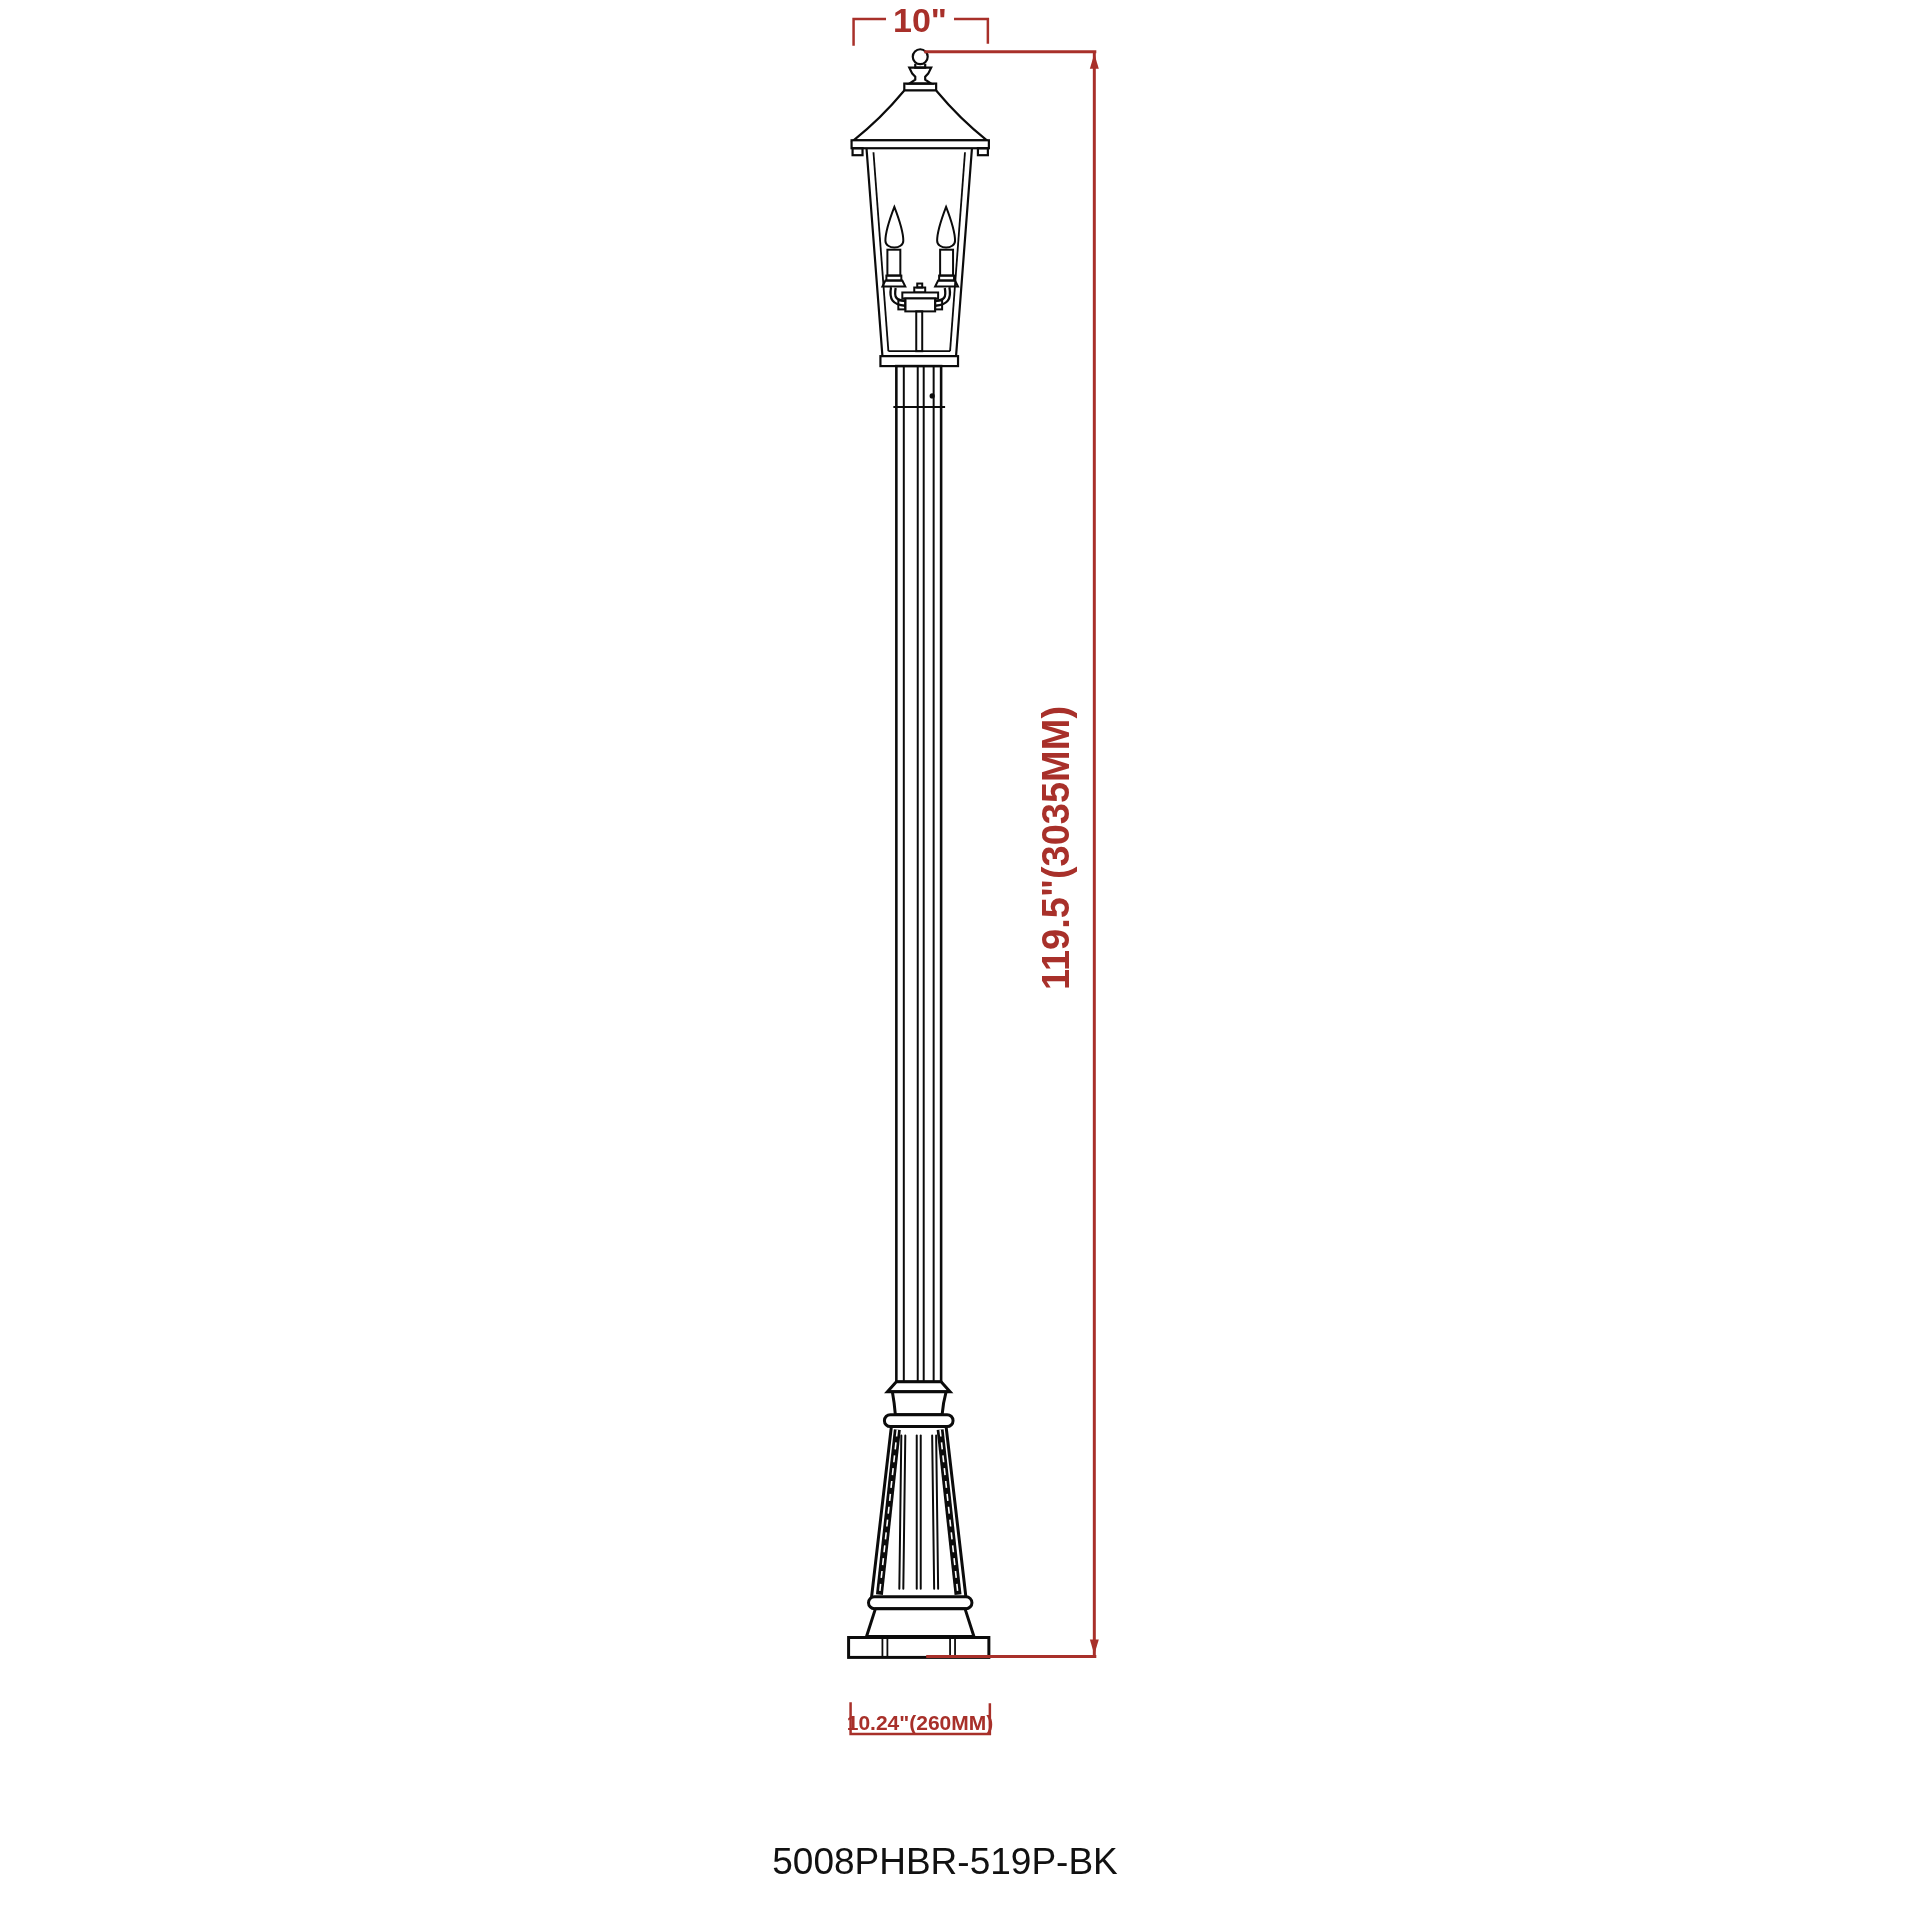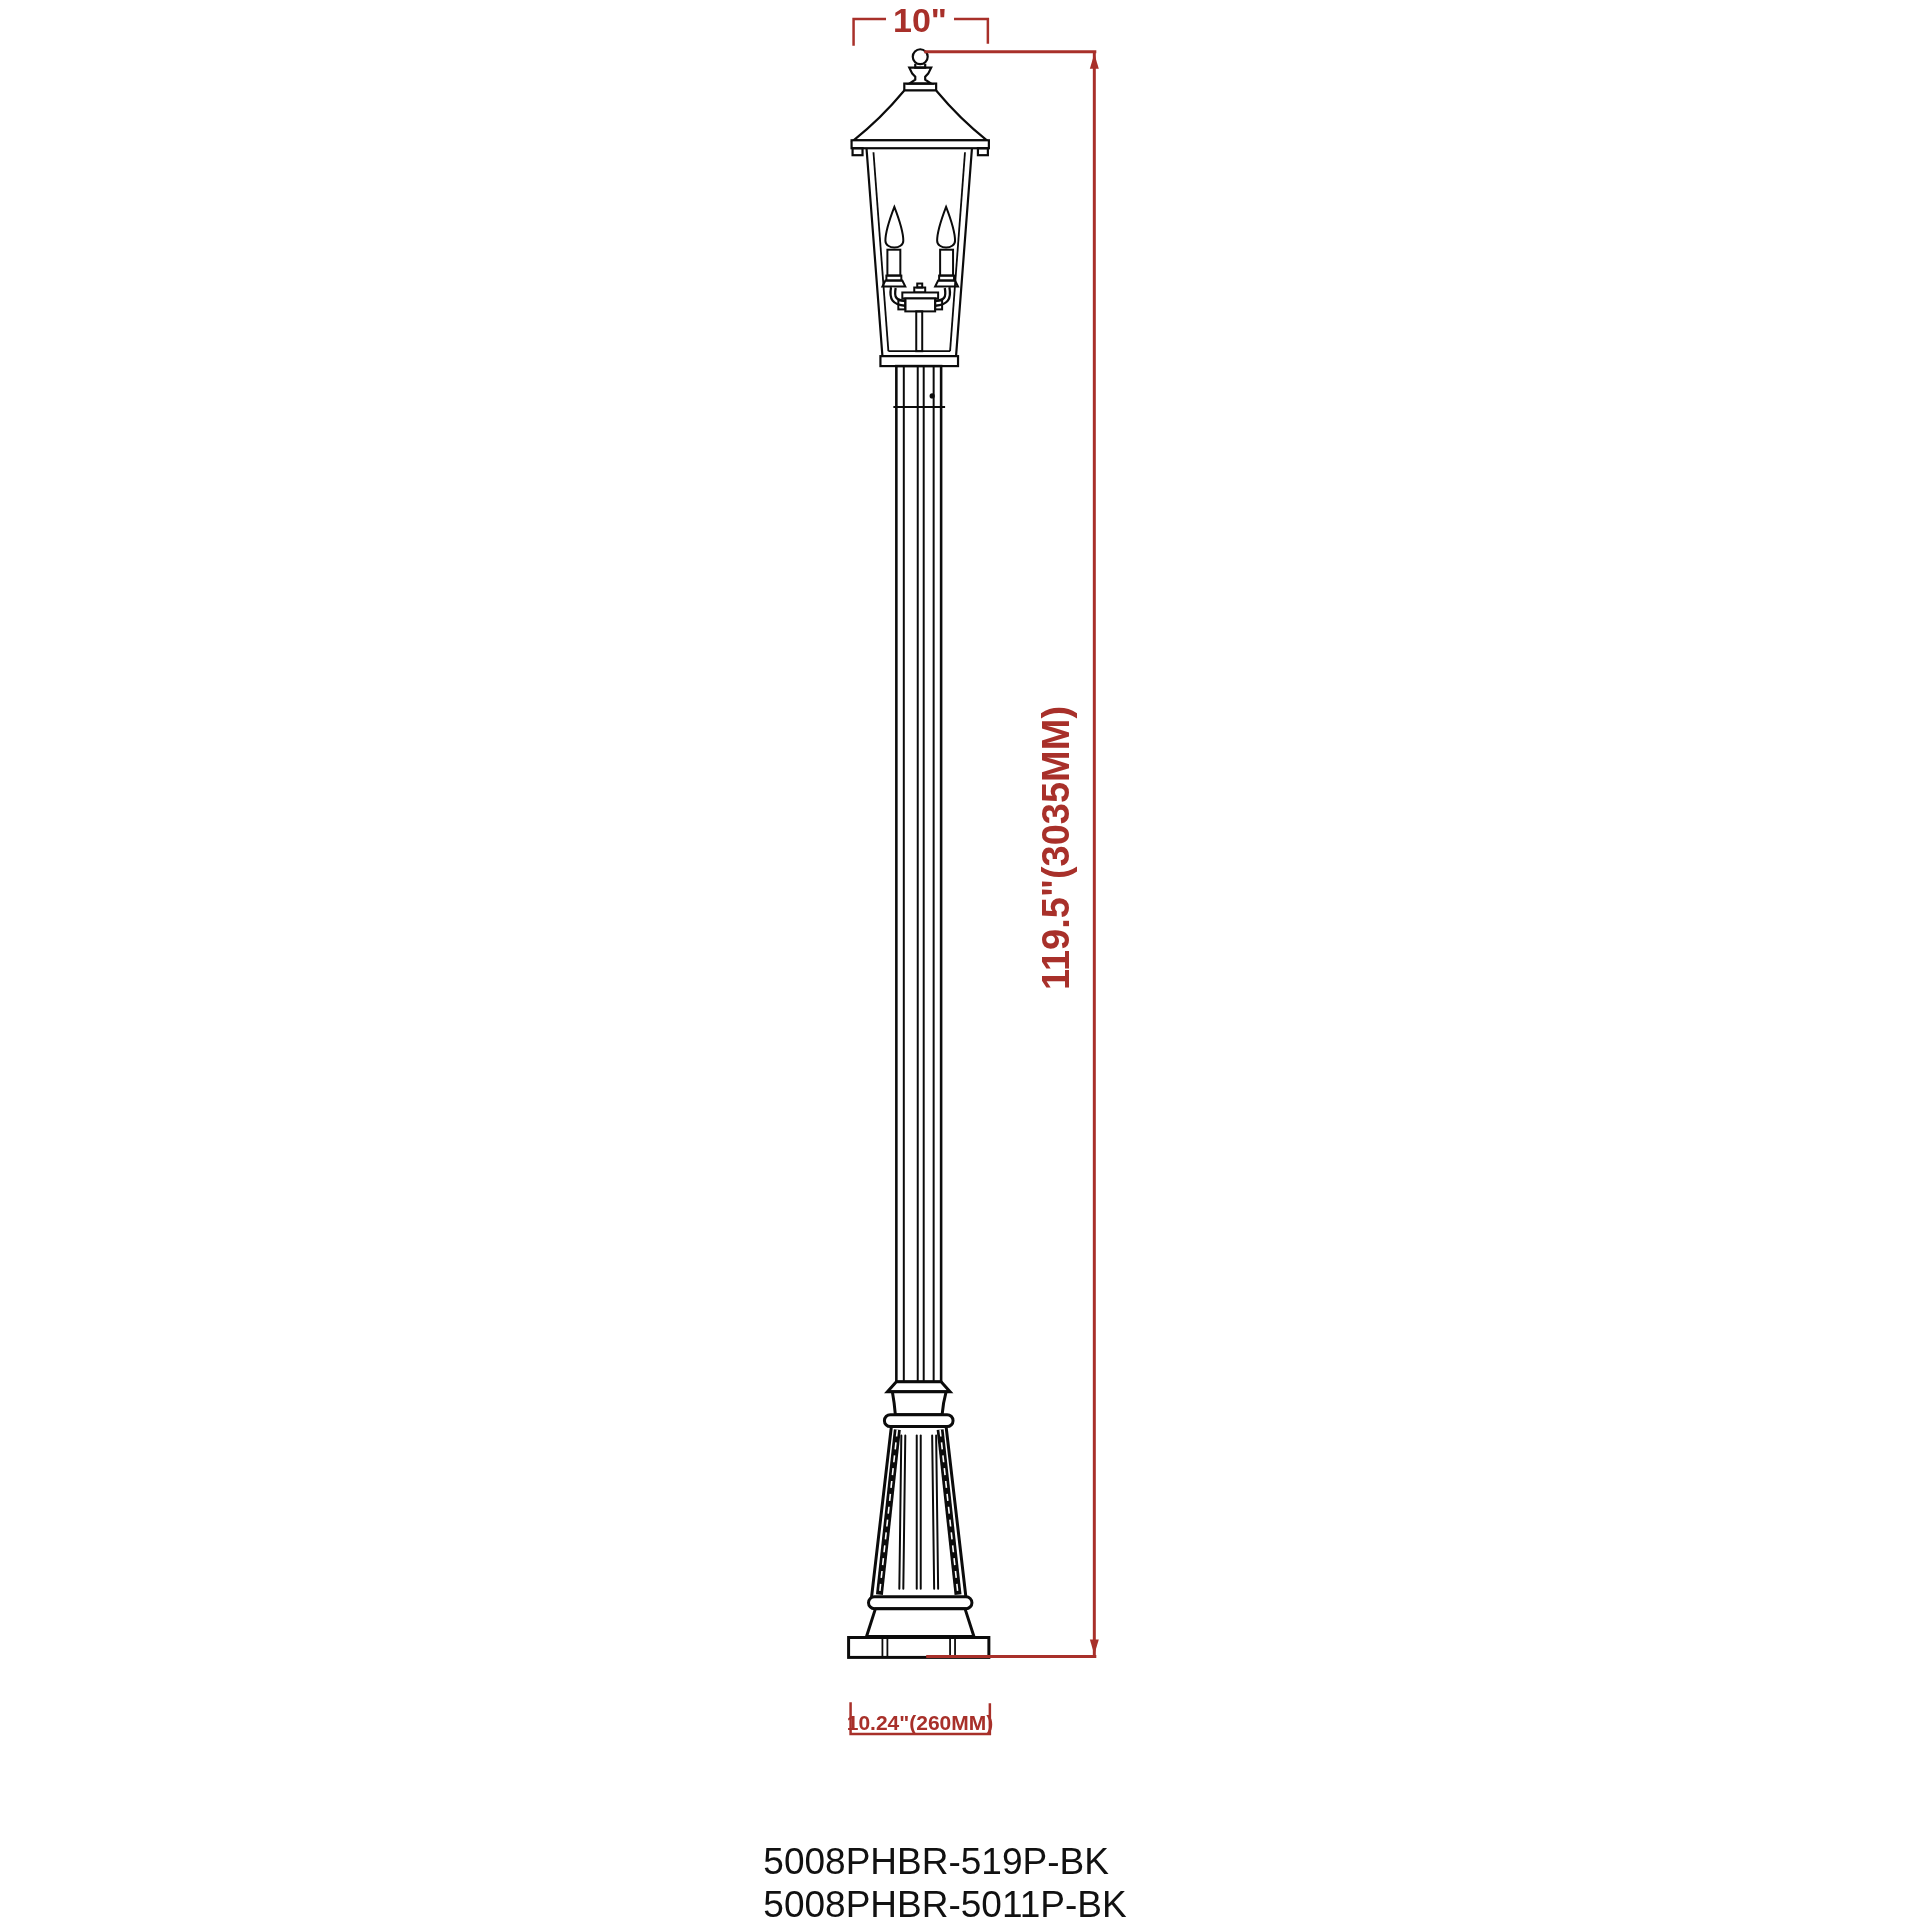--- a/index.html
+++ b/index.html
@@ -32,21 +32,21 @@
   }
   #dim-base{
     left:920px;top:1722px;
     transform:translate(-50%,-50%);
     font-size:21px;
   }
   #model-block{
     position:absolute;
     left:945px;top:1840px;
     transform:translateX(-50%);
-    text-align:left;
+    text-align:right;
     color:#111111;
     font-size:37px;
     line-height:43px;
     white-space:nowrap;
   }
 </style>
 </head>
 <body>
 
 <div id="stage">
@@ -166,17 +166,16 @@
   </svg>
 
   <div id="dim-top" class="dim-text">10"</div>
 
   <div id="dim-height" class="dim-text">119.5"(3035MM)</div>
 
   <div id="dim-base" class="dim-text">10.24"(260MM)</div>
 
   <div id="model-block">
     <div>5008PHBR-519P-BK</div>
-    <div>5008PHBR-5011P-BK</div>
   </div>
 
 </div>
 
 
 </body></html>

